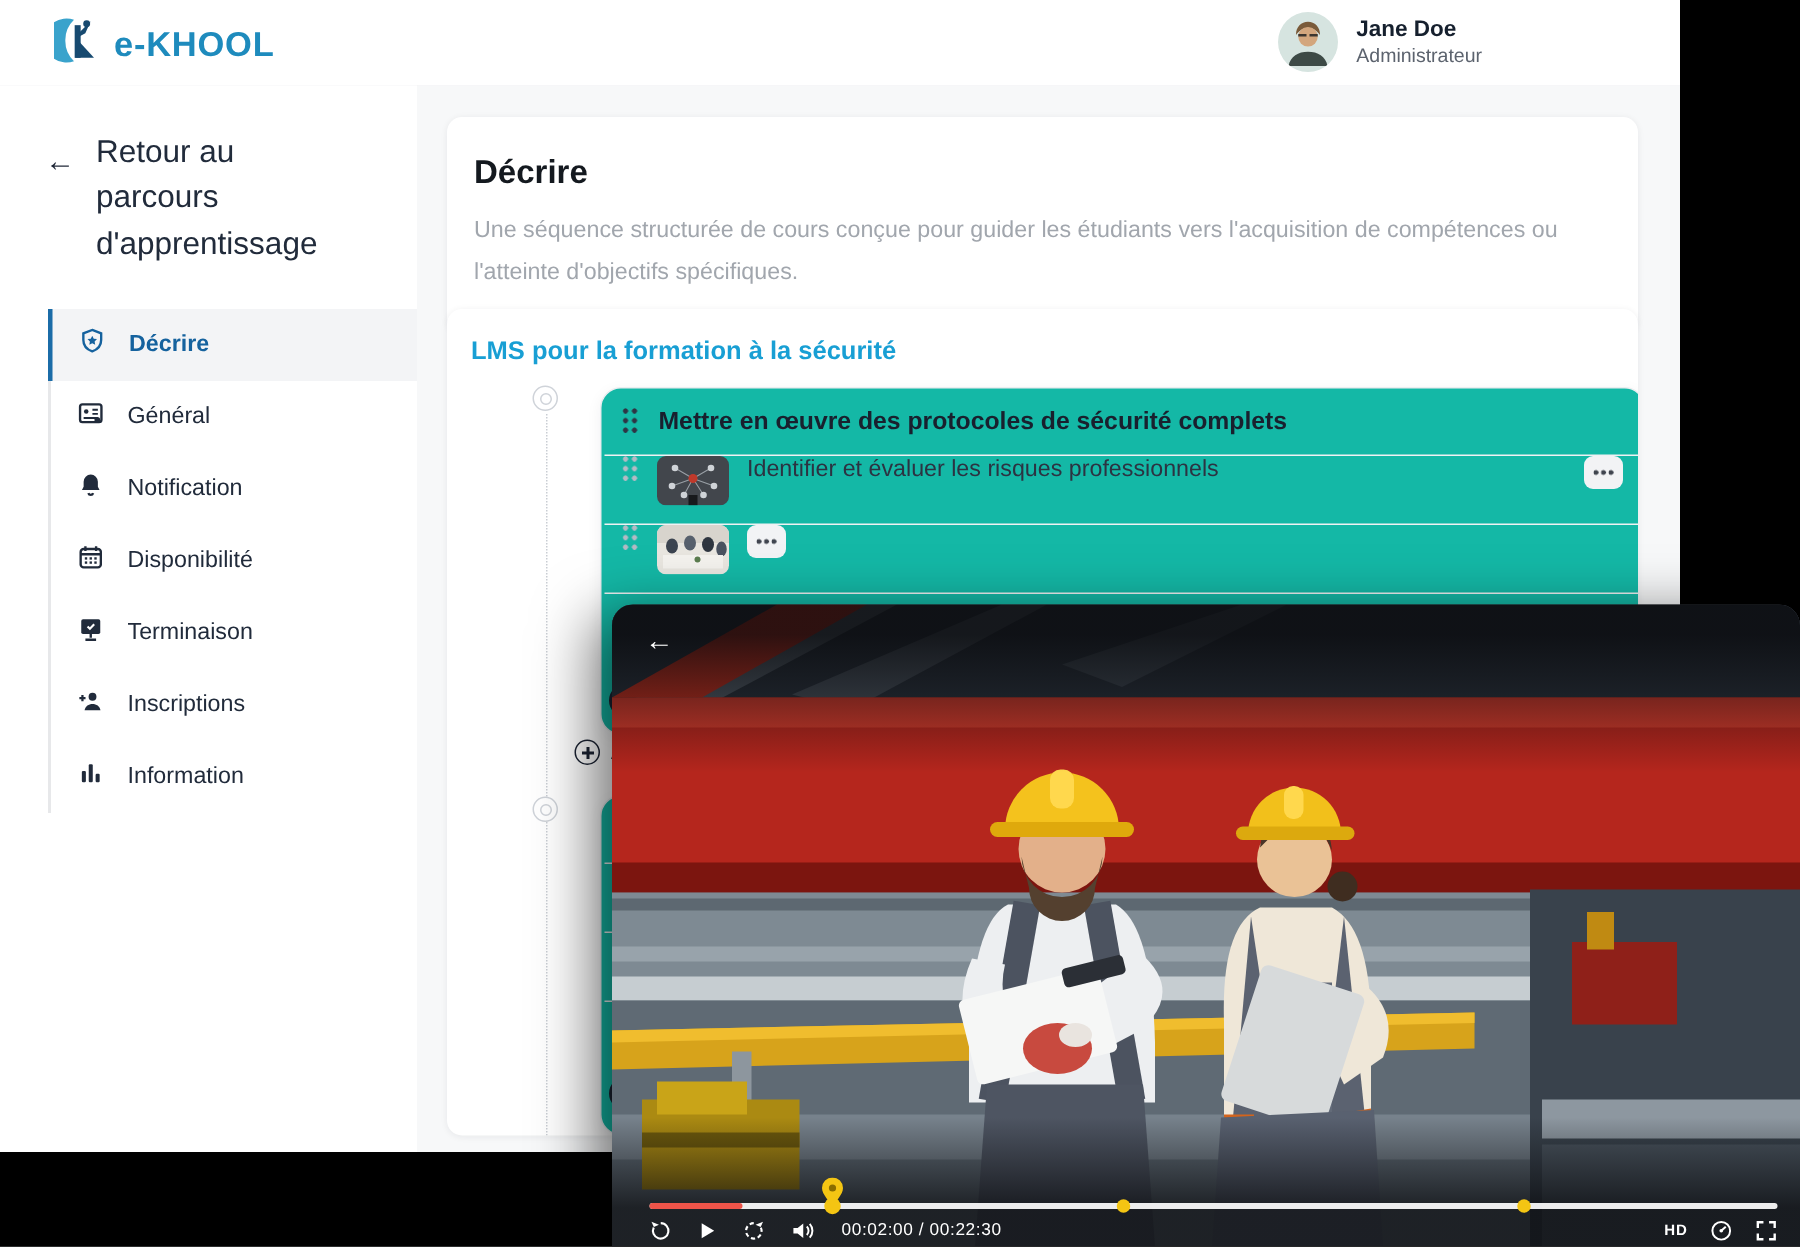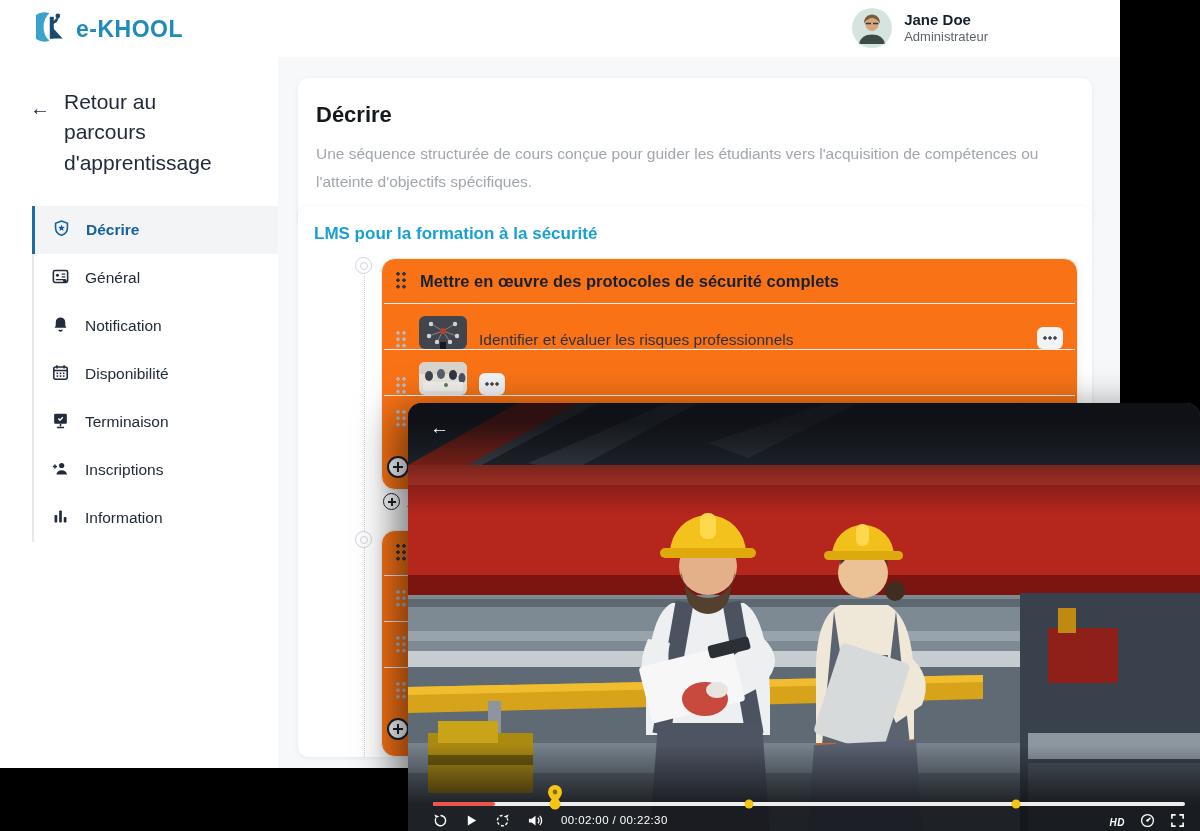--- a/index.html
+++ b/index.html
@@ -41,31 +41,31 @@
   .section-title{margin:0;font-size:17px;font-weight:700;color:#189fd4;}
 
   
   .tl-line{position:absolute;left:66px;top:70px;height:481px;border-left:1.5px dotted #c9cdd3;}
   .tl-node{position:absolute;left:57px;width:17px;height:17px;border:1.6px solid #cfd3d9;border-radius:50%;
            background:#fff;box-sizing:border-box;display:flex;align-items:center;justify-content:center;}
   .tl-node::after{content:"";width:8px;height:8px;border:1.4px solid #cfd3d9;border-radius:50%;box-sizing:border-box;}
   .node-1{top:51px;} .node-2{top:325px;}
 
   
-  .module-card{position:absolute;left:83px;width:697px;background:#f97316;border:1px solid #ebedf0;border-radius:14px;
+  .module-card{position:absolute;left:102px;width:697px;background:#14b8a6;border:1px solid #ebedf0;border-radius:14px;
                box-shadow:0 3px 10px rgba(23,32,46,.06);box-sizing:border-box;}
   .card-a{top:52px;height:232px;}
   .card-b{top:324px;height:227px;}
   .module-header{display:flex;align-items:center;gap:13px;height:44px;padding:0 16px 0 14px;}
   .module-title{font-size:16.5px;font-weight:700;color:#19202e;}
   .handle{width:11px;height:18px;flex:0 0 11px;cursor:grab;
           background-image:radial-gradient(circle at 2px 2px,#2e3544 1.6px,transparent 1.9px);
           background-size:6px 6.4px;}
   .handle.light{background-image:radial-gradient(circle at 2px 2px,#b4bac4 1.6px,transparent 1.9px);}
-  .lesson-row{display:flex;align-items:flex-end;gap:12px;height:45px;margin:0 2px;padding:0 12px;
+  .lesson-row{display:flex;align-items:flex-start;gap:12px;height:45px;margin:0 2px;padding:0 12px;
               border-top:1px solid #f0f1f3;cursor:pointer;}
   .thumb{width:48px;height:33px;border-radius:6px;overflow:hidden;flex:0 0 48px;}
   .lesson-label{font-size:15.5px;color:#2c3342;flex:1;}
   .menu-dots{width:26px;height:22px;border-radius:6px;background:#f2f3f5;border:none;cursor:pointer;
              display:flex;align-items:center;justify-content:center;}
   .menu-dots i{width:14px;height:4px;display:block;
                background-image:radial-gradient(circle at 2px 2px,#40454f 1.5px,transparent 1.8px);
                background-size:5px 4px;}
   .add-circle{width:22px;height:22px;border:2px solid #1b2333;border-radius:50%;background:#fff;
               position:relative;cursor:pointer;box-sizing:border-box;padding:0;}
@@ -96,21 +96,21 @@
   .played{position:absolute;left:0;top:0;height:100%;border-radius:2px;background:#ee5449;}
   .chapter-dot{position:absolute;top:50%;width:9px;height:9px;border-radius:50%;background:#f4c513;
                transform:translate(-50%,-50%);cursor:pointer;}
   .pin{position:absolute;top:-17px;transform:translateX(-50%);cursor:pointer;}
   .pin-dot{position:absolute;top:50%;width:11px;height:11px;border-radius:50%;background:#f4c513;
            transform:translate(-50%,-50%);cursor:pointer;}
   .controls{position:absolute;left:25px;right:15px;top:405px;height:24px;display:flex;align-items:center;gap:17px;}
   .ctl{background:none;border:none;padding:0;cursor:pointer;display:flex;align-items:center;}
   .ctl svg{display:block;}
   .time{font-size:11.5px;color:#fff;letter-spacing:.4px;}
-  .ctl-right{margin-left:auto;display:flex;align-items:flex-end;gap:15px;font-style:italic;}
+  .ctl-right{margin-left:auto;display:flex;align-items:center;gap:15px;}
   .hd{font-size:10px;font-weight:700;color:#fff;letter-spacing:.5px;cursor:pointer;}
 </style>
 </head>
 <body>
 
 <div class="stage">
 
   <div class="app">
 
     <div class="topbar">

